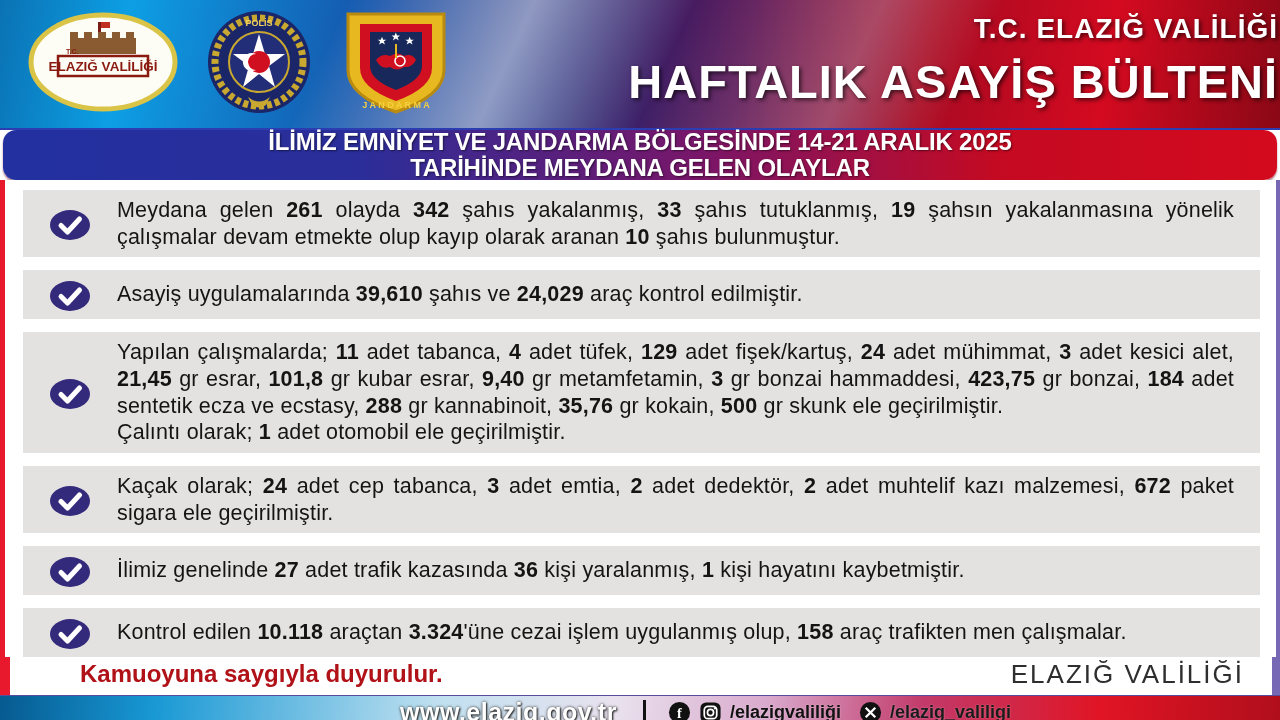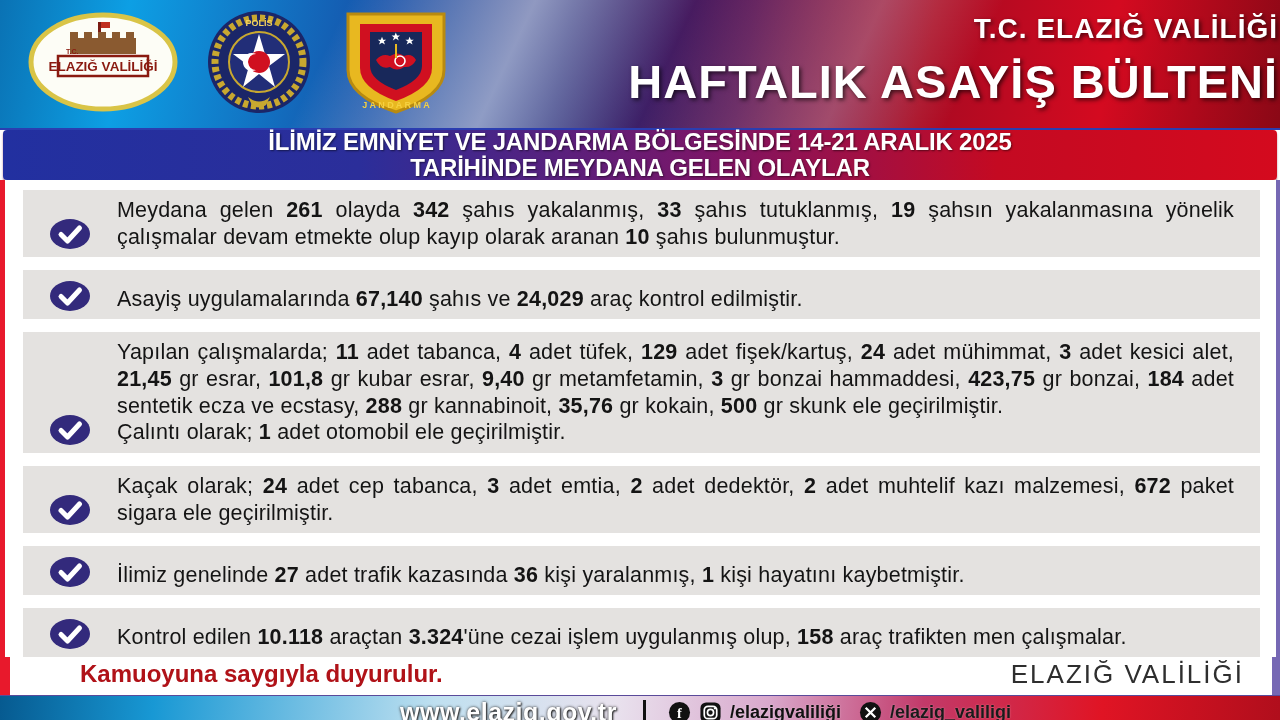--- a/index.html
+++ b/index.html
@@ -22,36 +22,36 @@
     position:absolute;right:2px;top:14px;text-align:right;color:#fff;
     text-shadow:2px 2px 4px rgba(0,0,0,.65);line-height:1.05;white-space:nowrap;
   }
   .t1{font-size:28px;font-weight:bold;letter-spacing:1px;}
   .t2{font-size:26px;font-weight:bold;letter-spacing:0.5px;margin-top:4px;}
   .t3{font-size:47px;font-weight:bold;letter-spacing:1px;margin-top:14px;}
 
   
   .hdr-sep{height:4px;background:#fff;border-top:2px solid #2b3db0;}
   .banner{
-    margin:0 3px;height:50px;flex:0 0 50px;border-radius:4px;
+    margin:0 3px;height:50px;flex:0 0 50px;border-radius:13px;
     background:linear-gradient(90deg,#2230a0 0%, #2b2e9a 28%, #7a1668 55%, #c40a22 78%, #d40a1e 100%);
     color:#fff;text-align:center;font-weight:bold;font-size:24px;line-height:1.08;
     display:flex;flex-direction:column;justify-content:center;
     text-shadow:1px 1px 2px rgba(0,0,0,.5);letter-spacing:-0.2px;
     box-shadow:0 2px 2px rgba(120,20,50,.55);
   }
 
   
   .frame{
     flex:1 1 auto;background:#fff;
     border-left:5px solid #e8192c;border-right:4px solid #7668b4;
     display:flex;flex-direction:column;padding-top:10px;
   }
   .bullets{flex:1 1 auto;display:flex;flex-direction:column;gap:13px;padding:0 16px 0 18px;}
-  .bullet-row{background:#e4e2e0;display:flex;align-items:flex-end;padding:7px 26px 7px 0;}
+  .bullet-row{background:#e4e2e0;display:flex;align-items:center;padding:7px 26px 7px 0;}
   .check-cell{flex:0 0 94px;display:flex;justify-content:center;padding-top:3px;}
   .bullet-text{
     margin:0;flex:1 1 auto;color:#141414;font-size:21.5px;line-height:1.24;
     text-align:justify;letter-spacing:0.2px;
   }
   .bullet-text .num{font-weight:bold;}
 
   
   .signoff{
     flex:0 0 34px;display:flex;align-items:center;justify-content:space-between;
@@ -161,21 +161,21 @@
     <p class="bullet-text"><span>Meydana gelen </span><span class="num">261</span><span> olayda </span><span class="num">342</span><span> şahıs yakalanmış, </span><span class="num">33</span><span> şahıs tutuklanmış, </span><span class="num">19</span><span> şahsın yakalanmasına yönelik çalışmalar devam etmekte olup kayıp olarak aranan </span><span class="num">10</span><span> şahıs bulunmuştur.</span></p>
   </div>
 
   <div class="bullet-row">
     <span class="check-cell">
       <svg width="42" height="32" viewBox="0 0 42 32">
         <ellipse cx="21" cy="16" rx="20" ry="15" fill="#332a7c"></ellipse>
         <path d="M12 16.5 L18.5 23 L30.5 10" fill="none" stroke="#ffffff" stroke-width="5" stroke-linecap="round" stroke-linejoin="round"></path>
       </svg>
     </span>
-    <p class="bullet-text"><span>Asayiş uygulamalarında </span><span class="num">67,140</span><span> şahıs ve </span><span class="num">24,029</span><span> araç kontrol edilmiştir.</span></p>
+    <p class="bullet-text"><span>Asayiş uygulamalarında </span><span class="num">39,610</span><span> şahıs ve </span><span class="num">24,029</span><span> araç kontrol edilmiştir.</span></p>
   </div>
 
   <div class="bullet-row">
     <span class="check-cell">
       <svg width="42" height="32" viewBox="0 0 42 32">
         <ellipse cx="21" cy="16" rx="20" ry="15" fill="#332a7c"></ellipse>
         <path d="M12 16.5 L18.5 23 L30.5 10" fill="none" stroke="#ffffff" stroke-width="5" stroke-linecap="round" stroke-linejoin="round"></path>
       </svg>
     </span>
     <p class="bullet-text"><span>Yapılan çalışmalarda; </span><span class="num">11</span><span> adet tabanca, </span><span class="num">4</span><span> adet tüfek, </span><span class="num">129</span><span> adet fişek/kartuş, </span><span class="num">24</span><span> adet mühimmat, </span><span class="num">3</span><span> adet kesici alet, </span><span class="num">21,45</span><span> gr esrar, </span><span class="num">101,8</span><span> gr kubar esrar, </span><span class="num">9,40</span><span> gr metamfetamin, </span><span class="num">3</span><span> gr bonzai hammaddesi, </span><span class="num">423,75</span><span> gr bonzai, </span><span class="num">184</span><span> adet sentetik ecza ve ecstasy, </span><span class="num">288</span><span> gr kannabinoit, </span><span class="num">35,76</span><span> gr kokain, </span><span class="num">500</span><span> gr skunk ele geçirilmiştir.</span><br><span>Çalıntı olarak; </span><span class="num">1</span><span> adet otomobil ele geçirilmiştir.</span></p>

